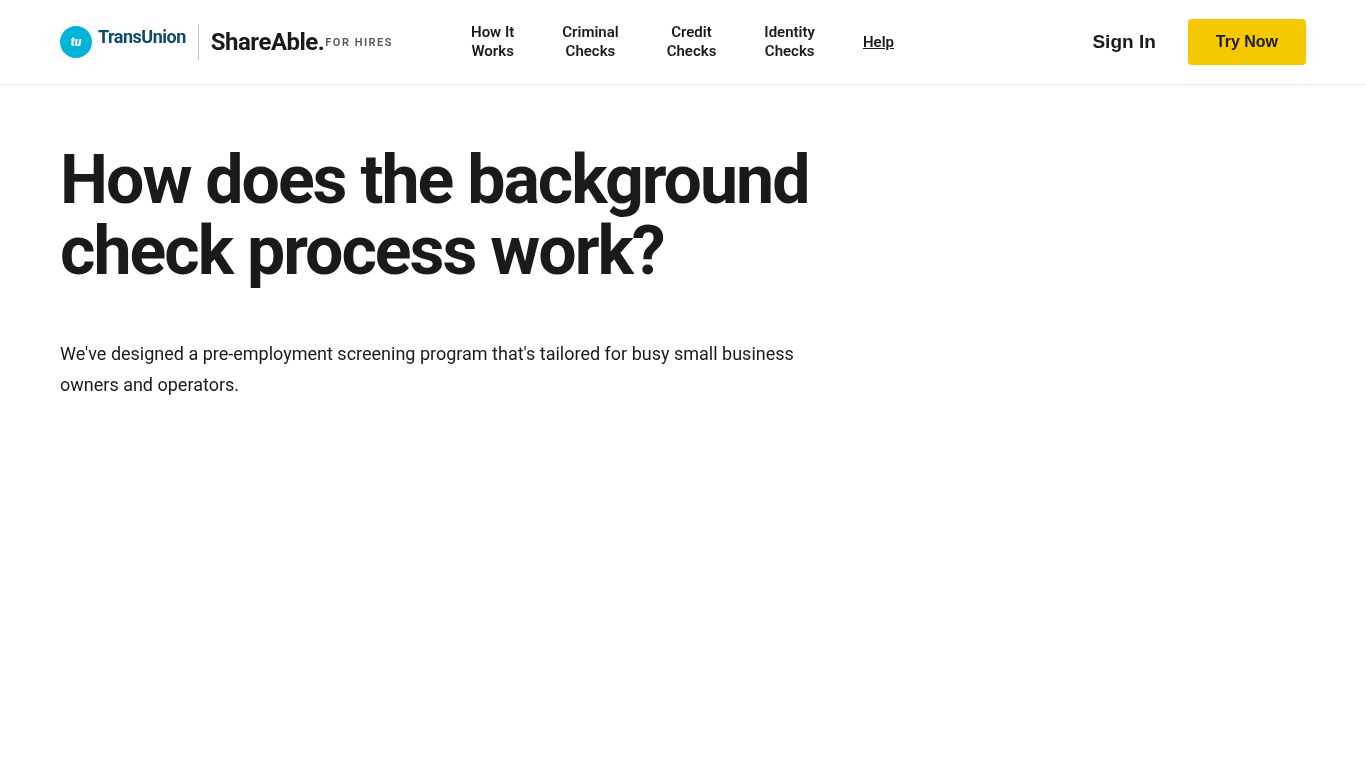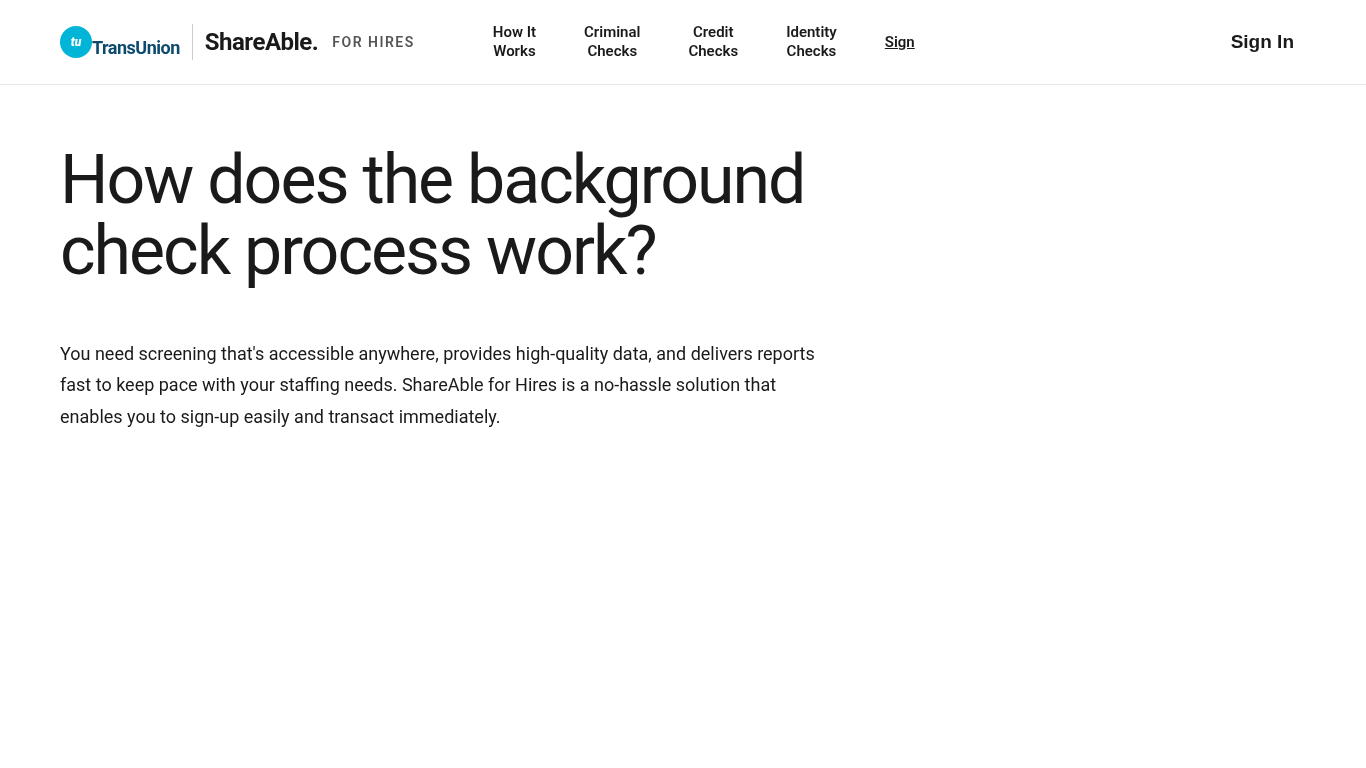--- a/index.html
+++ b/index.html
@@ -29,21 +29,22 @@
     .logo-area {
       display: flex;
       align-items: center;
       gap: 0;
       margin-right: 60px;
       flex-shrink: 0;
     }
 
     .transunion-logo {
       display: flex;
-      align-items: flex-end;
+      align-items: flex-start;
+      gap: 6px;
     }
 
     .transunion-text {
       font-size: 18px;
       font-weight: 700;
       color: #0c4a6e;
       letter-spacing: -0.5px;
     }
 
     .divider-logo {
@@ -54,26 +55,26 @@
     }
 
     .shareable-text {
       font-size: 24px;
       font-weight: 700;
       color: #1a1a1a;
       letter-spacing: -0.5px;
     }
 
     .for-hires-text {
-      font-size: 14px;
+      font-size: 11px;
       font-weight: 600;
       color: #555555;
       letter-spacing: 1.5px;
       text-transform: uppercase;
-      margin-left: 14px;
+      margin-left: 1px;
       align-self: center;
     }
 
     nav {
       display: flex;
       align-items: center;
       gap: 12px;
       flex: 1;
     }
 
@@ -127,21 +128,21 @@
     }
 
     
     main {
       padding: 60px 60px 60px 60px;
       max-width: 900px;
     }
 
     .page-title {
       font-size: 68px;
-      font-weight: 400;
+      font-weight: 700;
       line-height: 1.05;
       color: #1a1a1a;
       margin-bottom: 50px;
       letter-spacing: -2px;
     }
 
     .section-subtitle {
       font-size: 28px;
       font-weight: 800;
       color: #1a1a1a;
@@ -192,27 +193,28 @@
       <span>ShareAble</span><span>.</span>
     </span>
     <span class="for-hires-text">FOR HIRES</span>
   </div>
 
   <nav>
     <a class="nav-item">How It<br>Works</a>
     <a class="nav-item">Criminal<br>Checks</a>
     <a class="nav-item">Credit<br>Checks</a>
     <a class="nav-item">Identity<br>Checks</a>
-    <a class="nav-item help-link">Sign</a>
+    <a class="nav-item help-link">Help</a>
   </nav>
 
   <div class="header-actions">
     <button class="sign-in-btn">Sign In</button>
+    <button class="try-now-btn">Try Now</button>
   </div>
 </header>
 
 <main>
   <h1 class="page-title">How does the background check process work?</h1>
 
 
-
-  <p class="body-text">You need screening that's accessible anywhere, provides high-quality data, and delivers reports fast to keep pace with your staffing needs. ShareAble for Hires is a no-hassle solution that enables you to sign-up easily and transact immediately.</p>
+  <p class="body-text">We've designed a pre-employment screening program that's tailored for busy small business owners and operators.</p>
+
 </main>
 
 </body></html>

